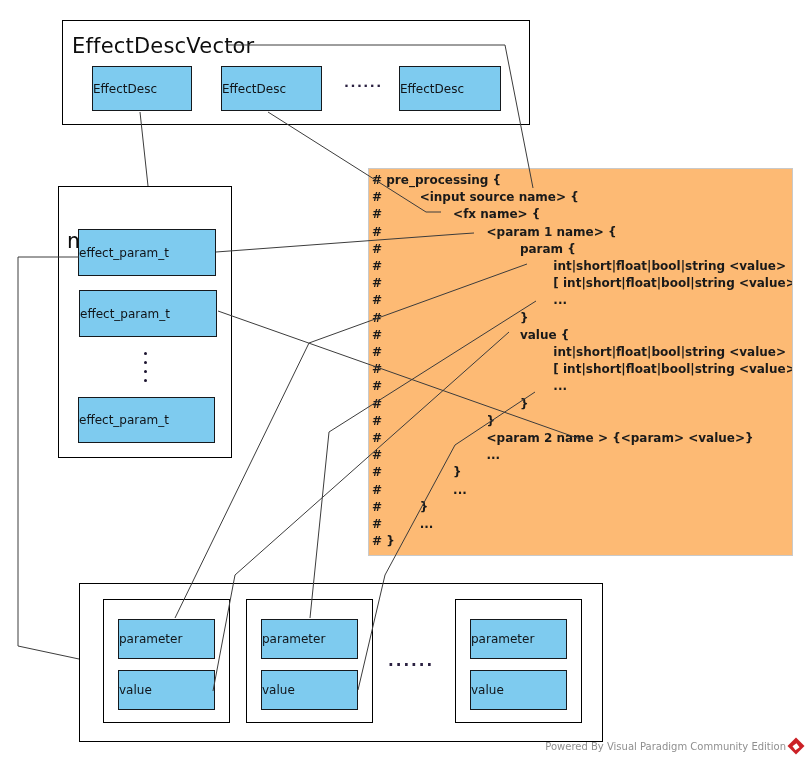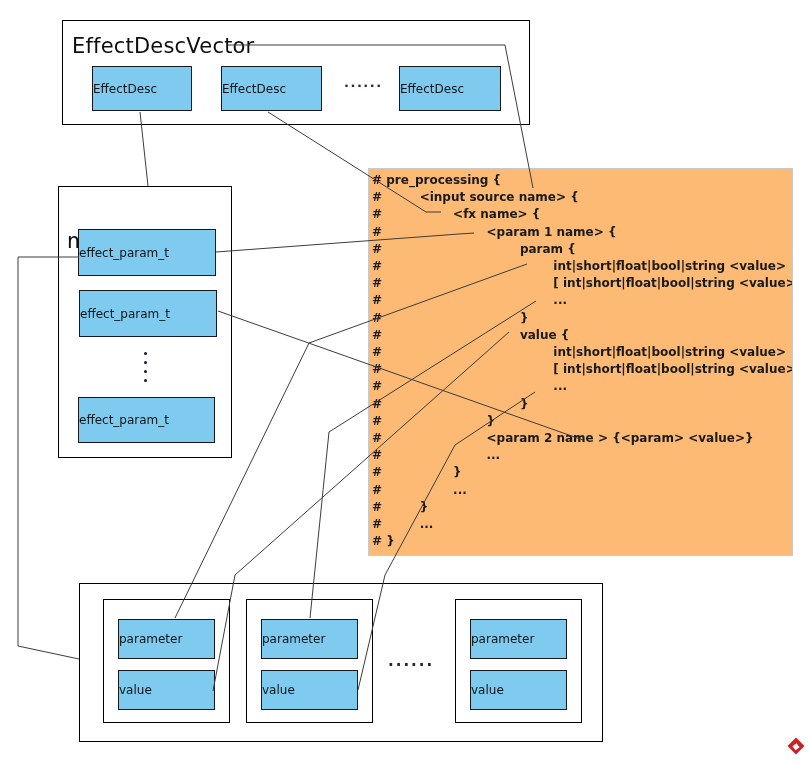--- a/index.html
+++ b/index.html
@@ -130,17 +130,18 @@
     <path d="M268,112 L426,212 L441,212"></path>
     <path d="M216,252 L459,234 L474,233"></path>
     <path d="M218,311 L583,440"></path>
     <path d="M79,257 L18,257 L18,646 L79,659"></path>
     <path d="M175,618 L309,343 L527,264"></path>
     <path d="M213,691 L235,575 L509,332"></path>
     <path d="M310,618 L329,432 L536,301"></path>
     <path d="M358,690 L385,575 L455,445 L535,392"></path>
   </svg>
 
+  <div class="abs watermark" style="left:540px;top:740px;width:246px;">Powered By Visual Paradigm Community Edition</div>
   <div class="abs vp-logo" style="left:790px;top:740px;">
       <i></i>
     </div>
 
 </div>
 
 </body></html>

